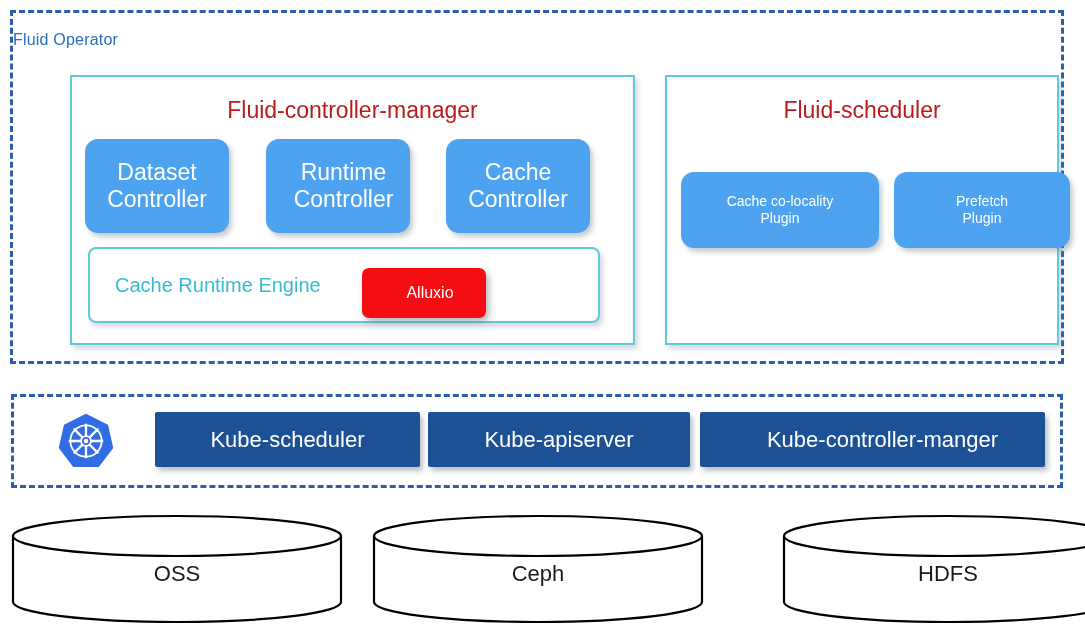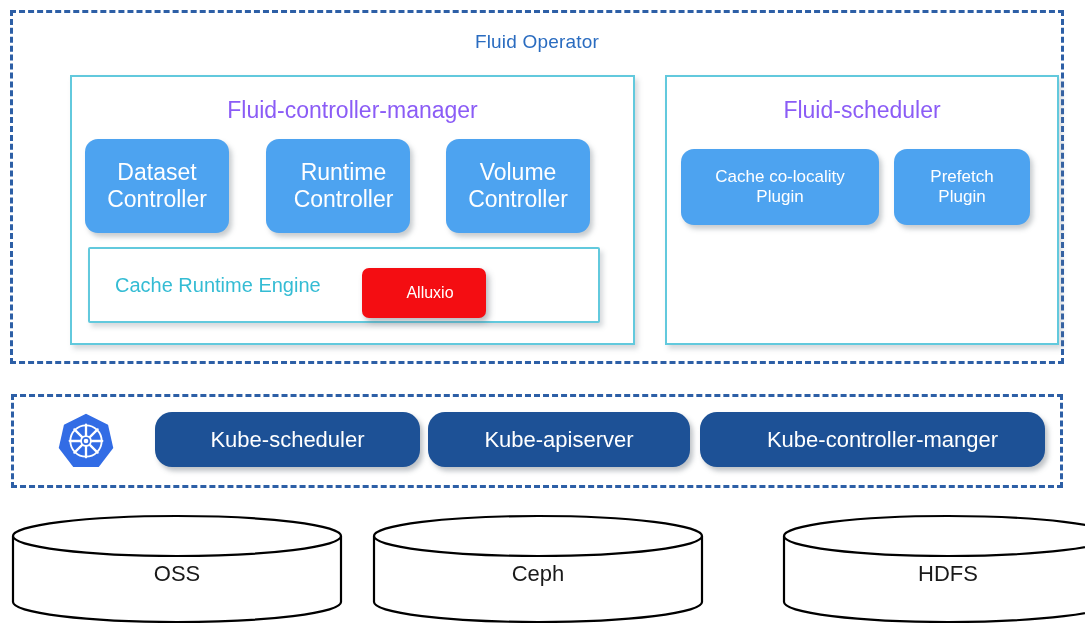--- a/index.html
+++ b/index.html
@@ -42,23 +42,22 @@
     width: 1052px;
     height: 94px;
   }
 
   
   #operator-title {
     position: absolute;
     left: 0;
     top: 18px;
     width: 100%;
-    text-align: center;
     color: #2a6cc0;
-    font-size: 19px;
+    font-size: 16px;
     letter-spacing: 0.2px;
   }
 
   
   .panel {
     position: absolute;
     border: 2px solid #62c9dd;
     background: #ffffff;
     box-sizing: border-box;
     box-shadow: 3px 4px 5px rgba(120,130,140,0.30);
@@ -74,21 +73,21 @@
     top: 62px;
     width: 394px;
     height: 270px;
   }
   .panel-title {
     position: absolute;
     left: 0;
     top: 20px;
     width: 100%;
     text-align: center;
-    color: #8b5cf6;
+    color: #b91c1c;
     font-size: 23px;
   }
 
   
   .blue-card {
     position: absolute;
     background: #4da3f0;
     border-radius: 13px;
     color: #ffffff;
     display: flex;
@@ -104,41 +103,41 @@
     width: 144px;
     height: 94px;
     font-size: 23px;
     align-items: center;
   }
   #card-dataset-controller   { left: 72px; }
   #card-runtime-controller   { left: 253px; padding-left: 11px; }
   #card-volume-controller    { left: 433px; }
 
   .plugin-card {
-    top: 136px;
+    top: 159px;
     height: 76px;
-    font-size: 17px;
+    font-size: 14px;
   }
   #card-cache-colocality-plugin { left: 668px; width: 198px; }
-  #card-prefetch-plugin         { left: 881px; width: 136px; text-align: center; }
+  #card-prefetch-plugin         { left: 881px; width: 176px; text-align: center; }
 
   
   .strip {
     position: absolute;
     border: 2px solid #62c9dd;
     background: #ffffff;
     box-sizing: border-box;
     box-shadow: 3px 4px 5px rgba(120,130,140,0.30);
   }
   #cache-runtime-strip {
     left: 75px;
     top: 234px;
     width: 512px;
     height: 76px;
-    border-radius: 2px;
+    border-radius: 8px;
   }
   #scheduler-framework-strip {
     left: 665px;
     top: 248px;
     width: 372px;
     height: 65px;
     border-radius: 13px;
   }
   .strip-label {
     color: #34bcd4;
@@ -185,21 +184,21 @@
     left: 57px;
     top: 412px;
     width: 58px;
     height: 58px;
   }
   .navy-card {
     position: absolute;
     top: 412px;
     height: 55px;
     background: #1d5196;
-    border-radius: 17px;
+    border-radius: 2px;
     color: #ffffff;
     font-size: 22px;
     display: flex;
     align-items: center;
     justify-content: center;
     box-shadow: 3px 4px 5px rgba(100,110,120,0.42);
     box-sizing: border-box;
   }
   #card-kube-scheduler         { left: 155px;  width: 265px; }
   #card-kube-apiserver         { left: 428px;  width: 262px; }
@@ -255,21 +254,21 @@
       </span>
     </div>
     <div class="blue-card ctrl-card" id="card-runtime-controller">
       <span>
         <span>Runtime</span><br>
         <span>Controller</span>
       </span>
     </div>
     <div class="blue-card ctrl-card" id="card-volume-controller">
       <span>
-        <span>Volume</span><br>
+        <span>Cache</span><br>
         <span>Controller</span>
       </span>
     </div>
 
     <div class="blue-card plugin-card" id="card-cache-colocality-plugin">
       <span>
         <span>Cache co-locality</span><br>
         <span>Plugin</span>
       </span>
     </div>

